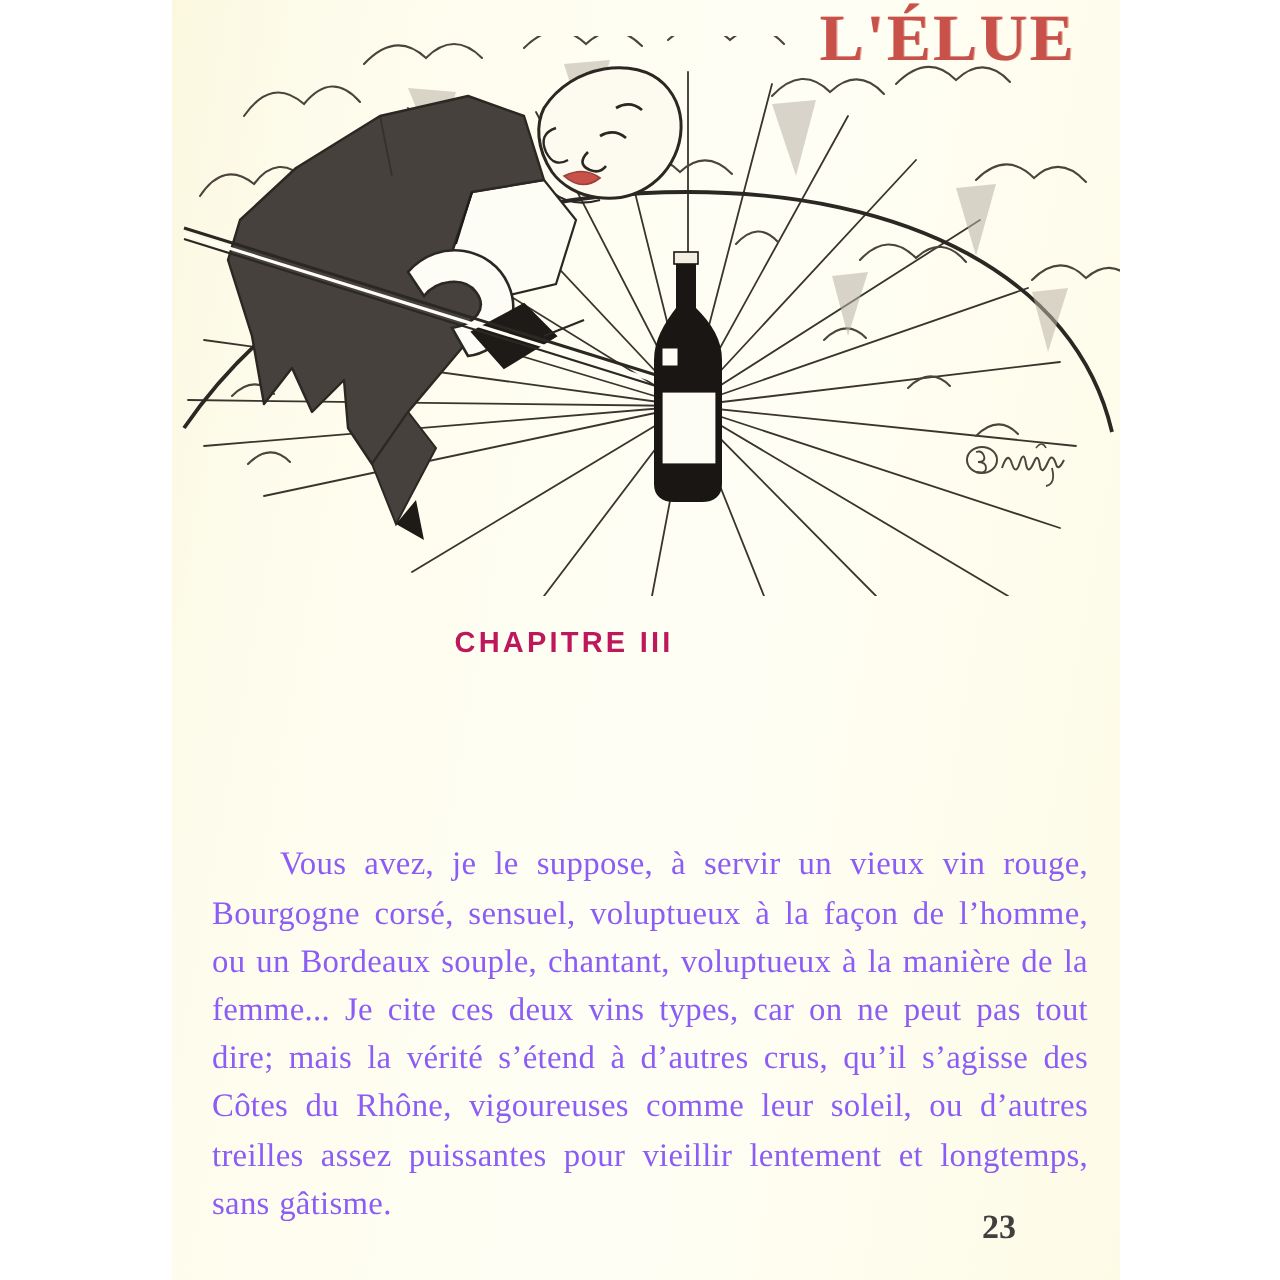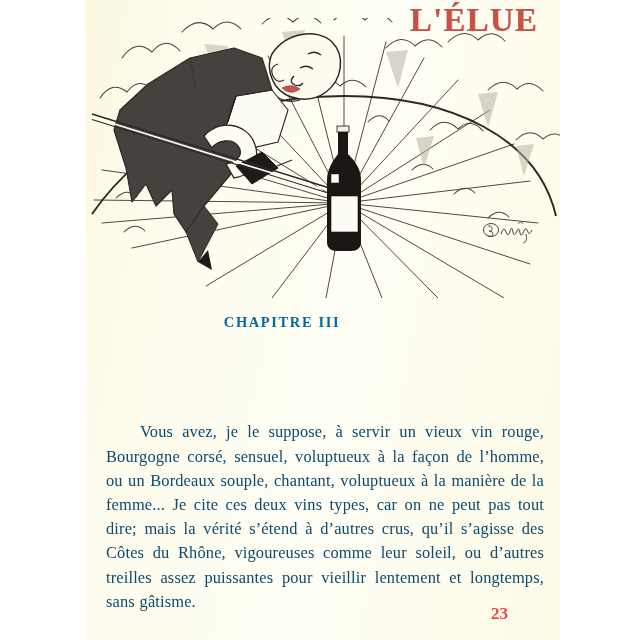--- a/index.html
+++ b/index.html
@@ -63,25 +63,25 @@
   }
   #illustration svg { display: block; }
 
   
   #chapter-label {
     position: absolute;
     top: 314px;
     left: 0;
     width: 392px;
     text-align: center;
-    font-family: Liberation Serif, serif;
+    font-family: Liberation Sans, sans-serif;
     font-weight: bold;
     font-size: 14.5px;
     letter-spacing: 1.6px;
-    color: #0369a1;
+    color: #be185d;
   }
   #chapter-title {
     position: absolute;
     top: 355px;
     left: 19px;
     width: 440px;
     font-family: "Liberation Serif", "DejaVu Serif", serif;
     font-size: 29px;
     font-weight: normal;
     color: #141208;
@@ -89,34 +89,34 @@
     white-space: nowrap;
   }
   #body-copy {
     position: absolute;
     top: 404px;
     left: 20px;
     width: 438px;
     font-family: "Liberation Serif", "DejaVu Serif", serif;
     font-size: 16.4px;
     line-height: 24.2px;
-    color: #0c4a6e;
+    color: #8b5cf6;
     text-align: justify;
     text-indent: 34px;
     letter-spacing: 0.15px;
     word-spacing: 0.5px;
   }
   #folio {
     position: absolute;
     right: 52px;
     bottom: 16px;
     font-family: "Liberation Serif", "DejaVu Serif", serif;
     font-size: 17px;
     font-weight: bold;
-    color: #ef4444;
+    color: #404040;
   }
 </style>
 </head>
 <body>
 
 <div id="page-sheet">
   <div id="page-inner">
 
     <div id="running-head">L'ÉLUE</div>
 

